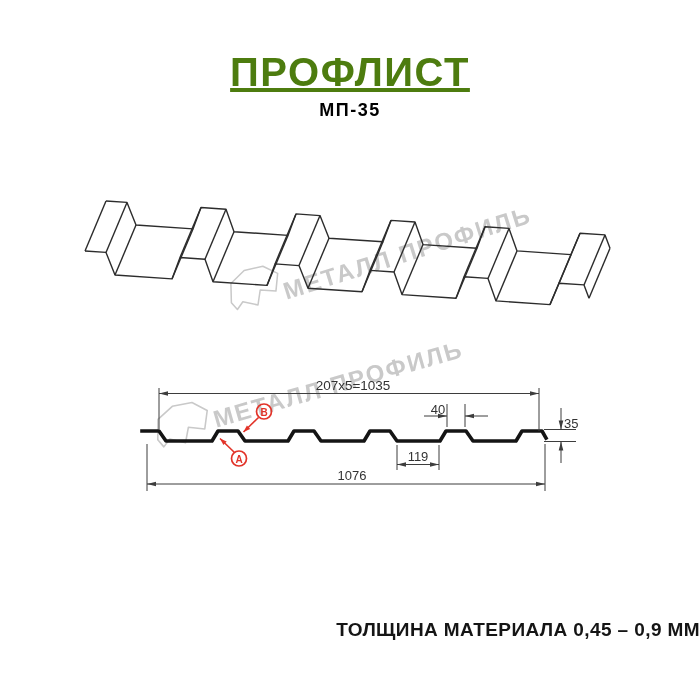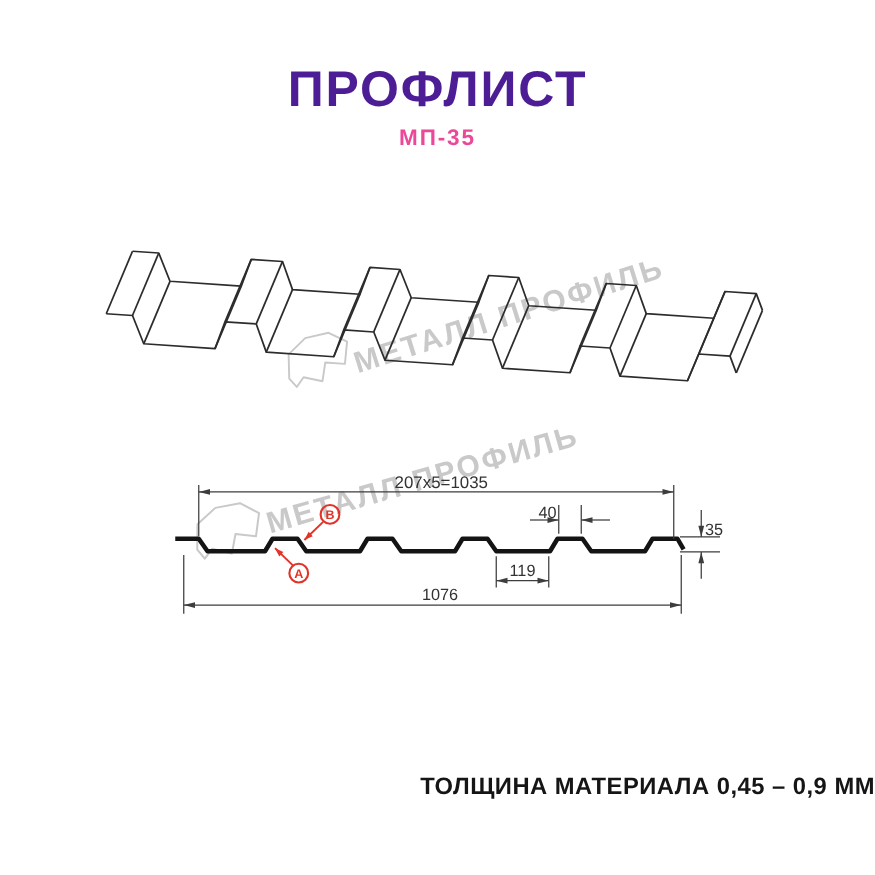--- a/index.html
+++ b/index.html
@@ -1,21 +1,21 @@
 <!DOCTYPE html>
 <html><head>
 <meta charset="utf-8">
 <style>
   html,body{margin:0;padding:0;background:#fff;}
   .page{position:relative;width:700px;height:700px;background:#ffffff;overflow:hidden;
         font-family:"Liberation Sans",sans-serif;}
   .title{position:absolute;top:50px;left:0;width:700px;text-align:center;
-         font-size:40px;font-weight:800;letter-spacing:1.5px;color:#4c1d95;z-index:3;}
+         font-size:40px;font-weight:800;letter-spacing:1.5px;color:#4d7c0f;z-index:3;text-decoration:underline;}
   .subtitle{position:absolute;top:100px;left:0;width:700px;text-align:center;
-         font-size:18px;font-weight:700;letter-spacing:1.5px;color:#ec4899;z-index:3;}
+         font-size:18px;font-weight:700;letter-spacing:1.5px;color:#000000;z-index:3;}
   .footer{position:absolute;top:619px;left:0;width:700px;text-align:right;
          font-size:19px;font-weight:700;letter-spacing:.4px;color:#151515;z-index:3;}
   .wm{position:absolute;z-index:1;}
   .wm-text{font-size:24px;font-weight:700;letter-spacing:2px;color:#c9c9c9;
            white-space:nowrap;transform-origin:left center;}
   #wm1-text{transform:rotate(-17.5deg);}
   #wm2-text{transform:rotate(-16deg);}
   svg#drawing{position:absolute;left:0;top:0;z-index:2;}
   text.dim{font-family:"Liberation Sans",sans-serif;font-size:13px;fill:#333;}
   text.dimbig{font-family:"Liberation Sans",sans-serif;font-size:13.5px;fill:#333;}

